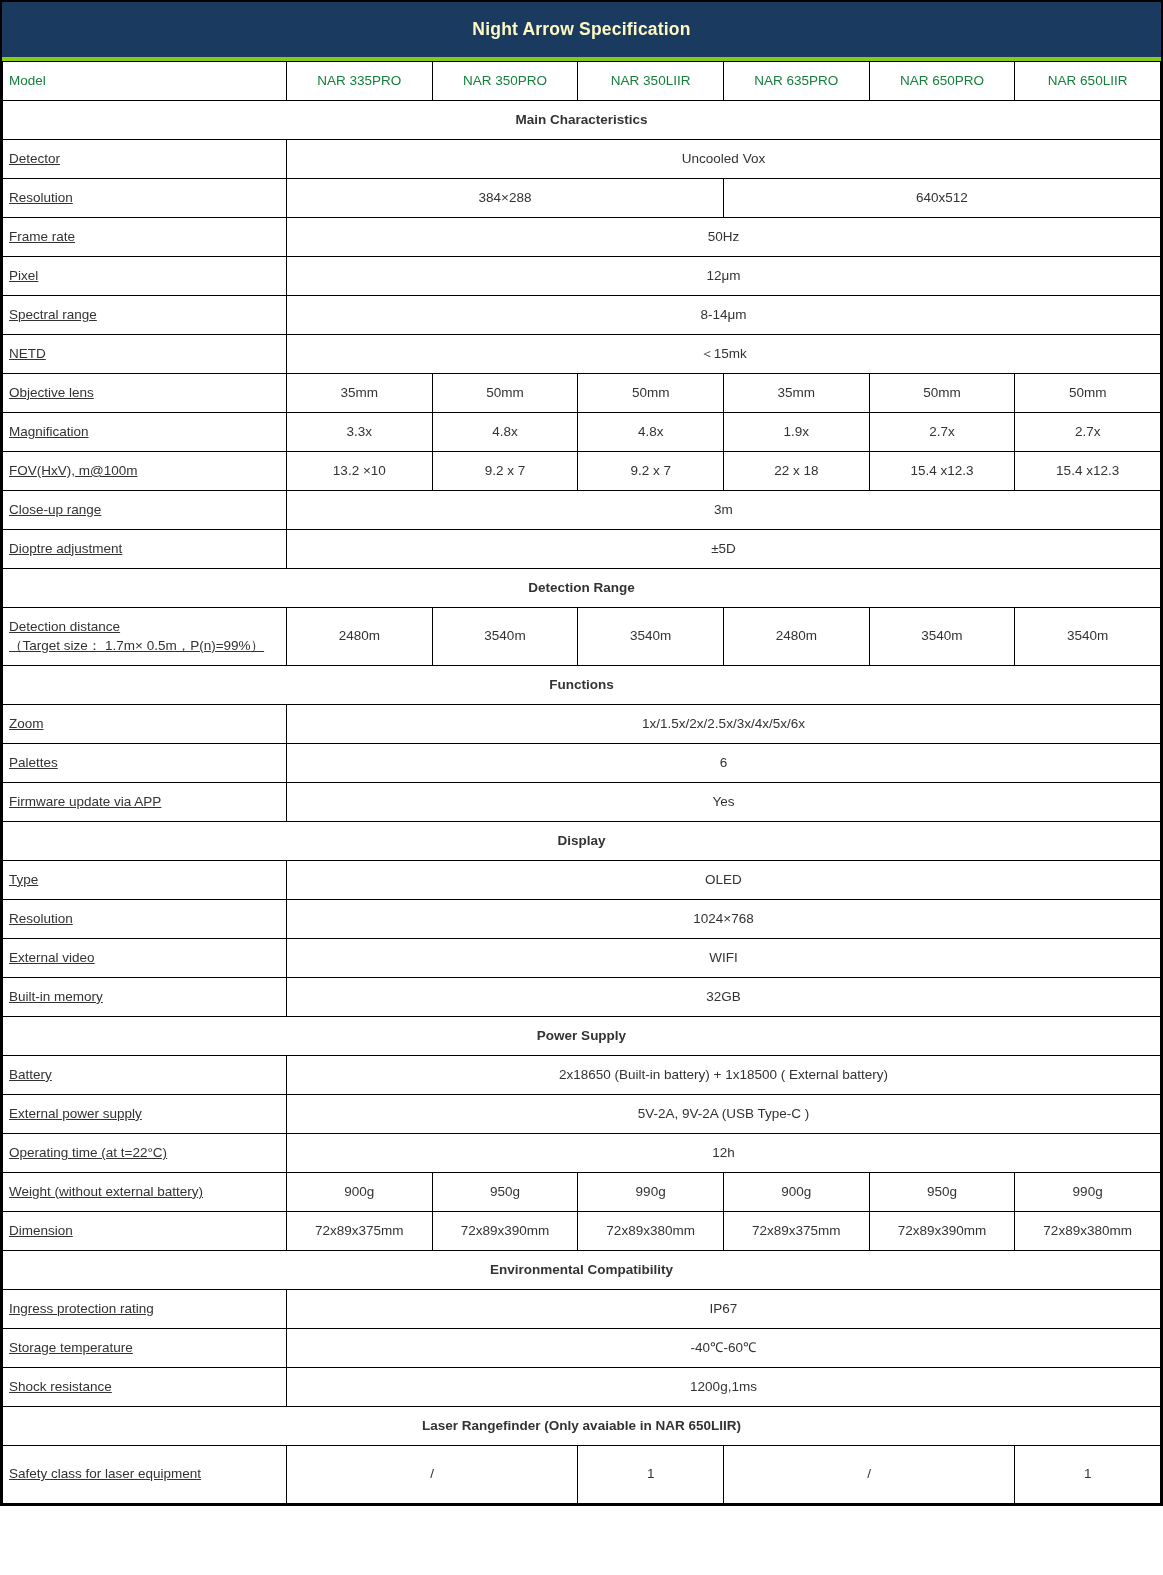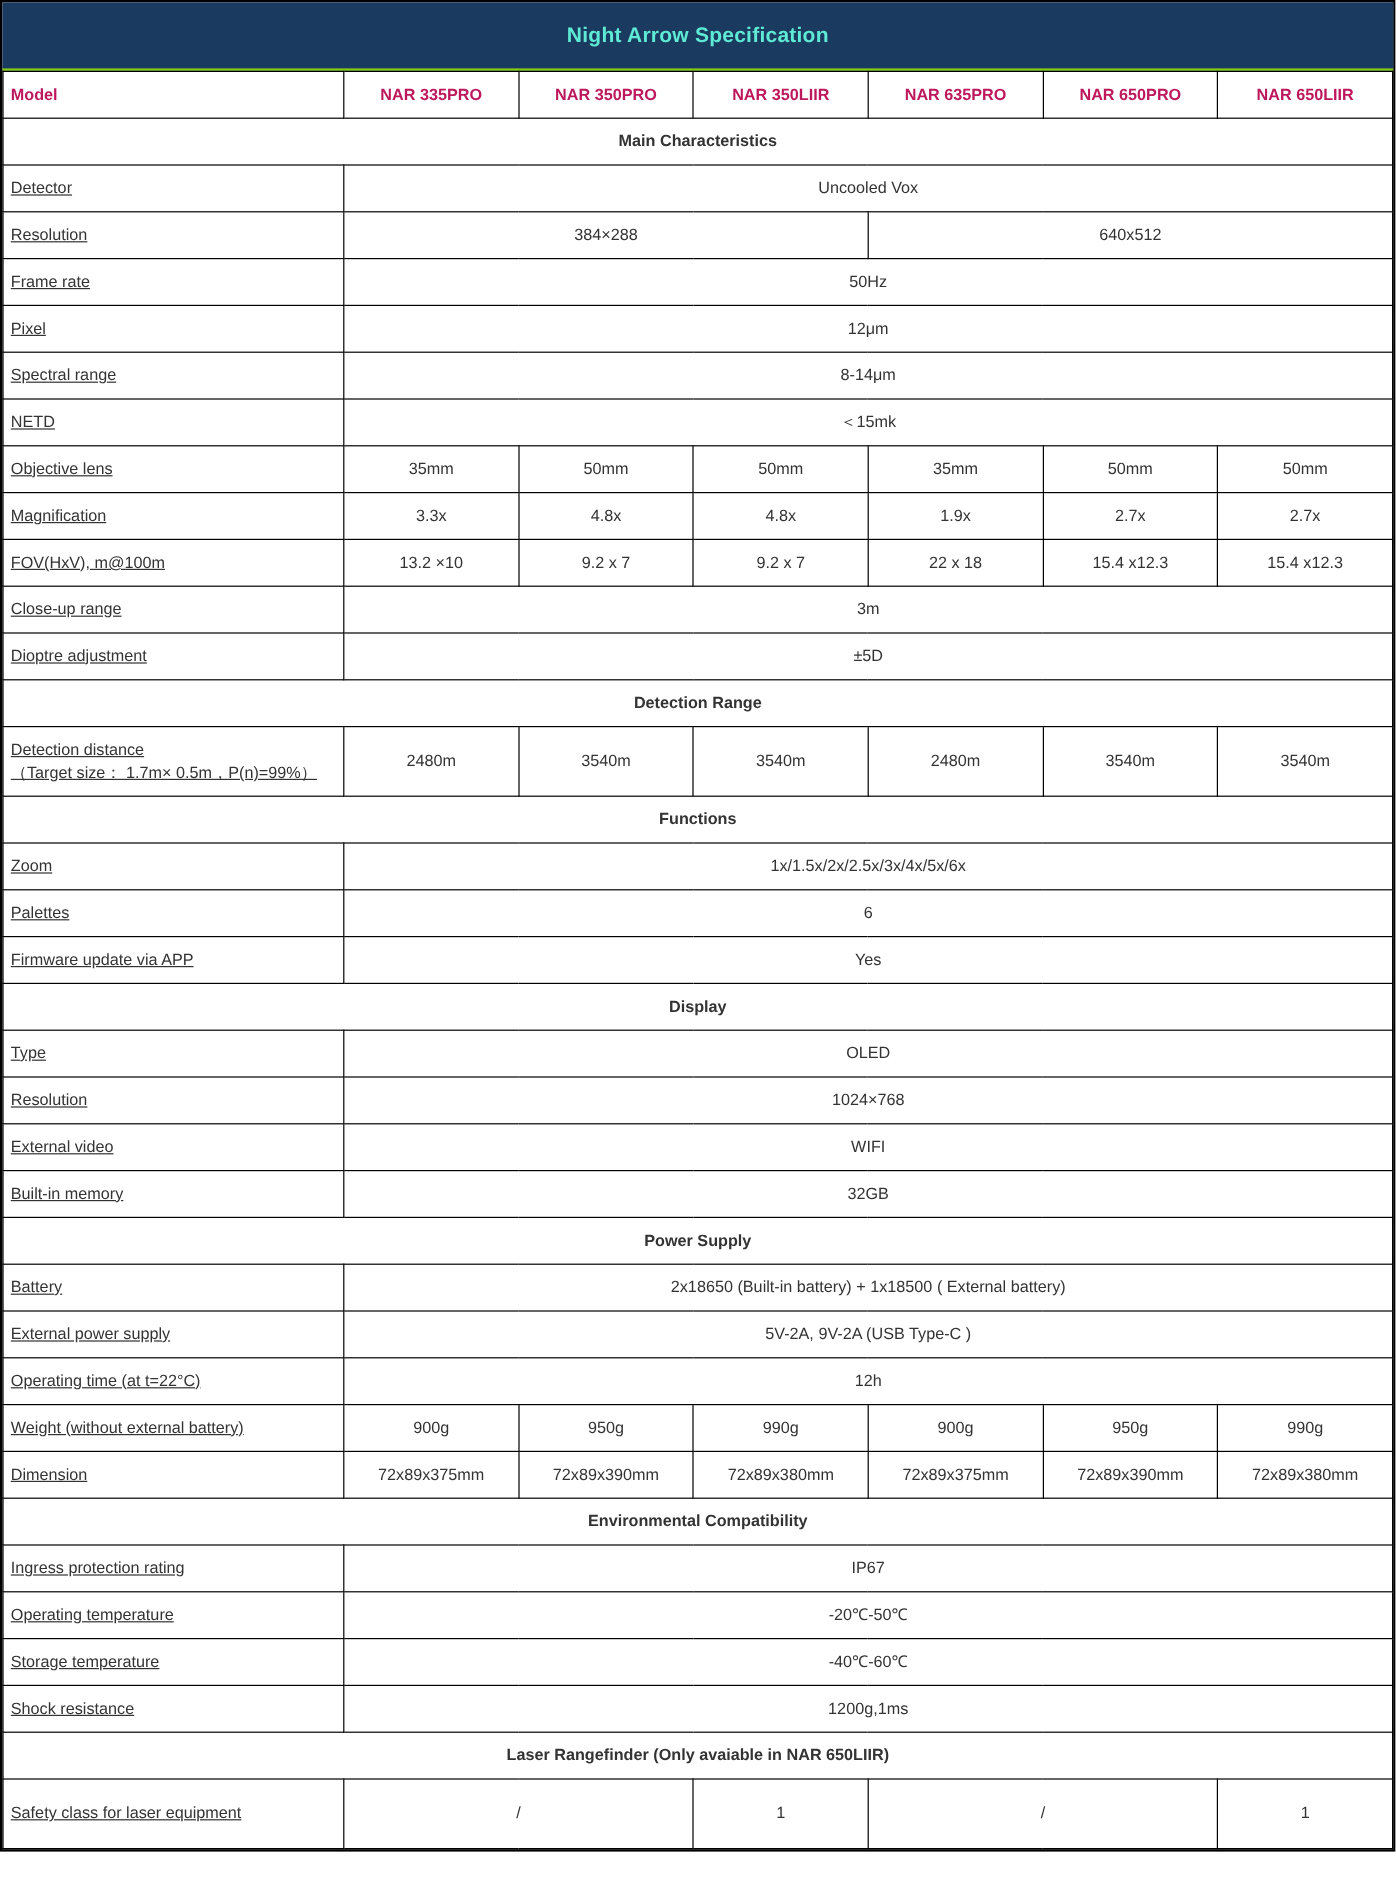--- a/index.html
+++ b/index.html
@@ -10,29 +10,29 @@
   }
   .sheet {
     width: 1163px;
     box-sizing: border-box;
     border: 2px solid #000000;
     margin: 0 auto 8px auto;
     background: #ffffff;
   }
   .title-bar {
     background: #1b3a5f;
-    color: #5eead4;
+    color: #fef9c3;
     height: 55px;
     display: flex;
     align-items: center;
     justify-content: center;
     font-size: 17.5px;
     font-weight: bold;
     letter-spacing: 0.2px;
-    border-bottom: 2px solid #84cc16;
+    border-bottom: 4px solid #84cc16;
   }
   table.spec {
     width: 100%;
     border-collapse: collapse;
     table-layout: fixed;
   }
   table.spec td {
     border: 1px solid #000000;
     font-size: 13.5px;
     color: #333333;
@@ -49,22 +49,22 @@
   td.val {
     text-align: center;
   }
   td.section-cell {
     font-weight: bold;
     color: #1a1a1a;
     text-align: center;
     padding-left: 7px;
   }
   tr.model-row td {
-    font-weight: bold;
-    color: #be185d;
+    font-weight: normal;
+    color: #15803d;
   }
   tr.tall td {
     height: 53px;
   }
   .sub {
     display: block;
     text-decoration: underline;
   }
 </style>
 </head>
@@ -287,26 +287,20 @@
           <td class="section-cell" colspan="7">Environmental Compatibility</td>
         </tr>
         <tr>
           <td class="lbl">
             <span class="sub">Ingress protection rating</span>
           </td>
           <td class="val" colspan="6">IP67</td>
         </tr>
         <tr>
           <td class="lbl">
-            <span class="sub">Operating temperature</span>
-          </td>
-          <td class="val" colspan="6">-20℃-50℃</td>
-        </tr>
-        <tr>
-          <td class="lbl">
             <span class="sub">Storage temperature</span>
           </td>
           <td class="val" colspan="6">-40℃-60℃</td>
         </tr>
         <tr>
           <td class="lbl">
             <span class="sub">Shock resistance</span>
           </td>
           <td class="val" colspan="6">1200g,1ms</td>
         </tr>

